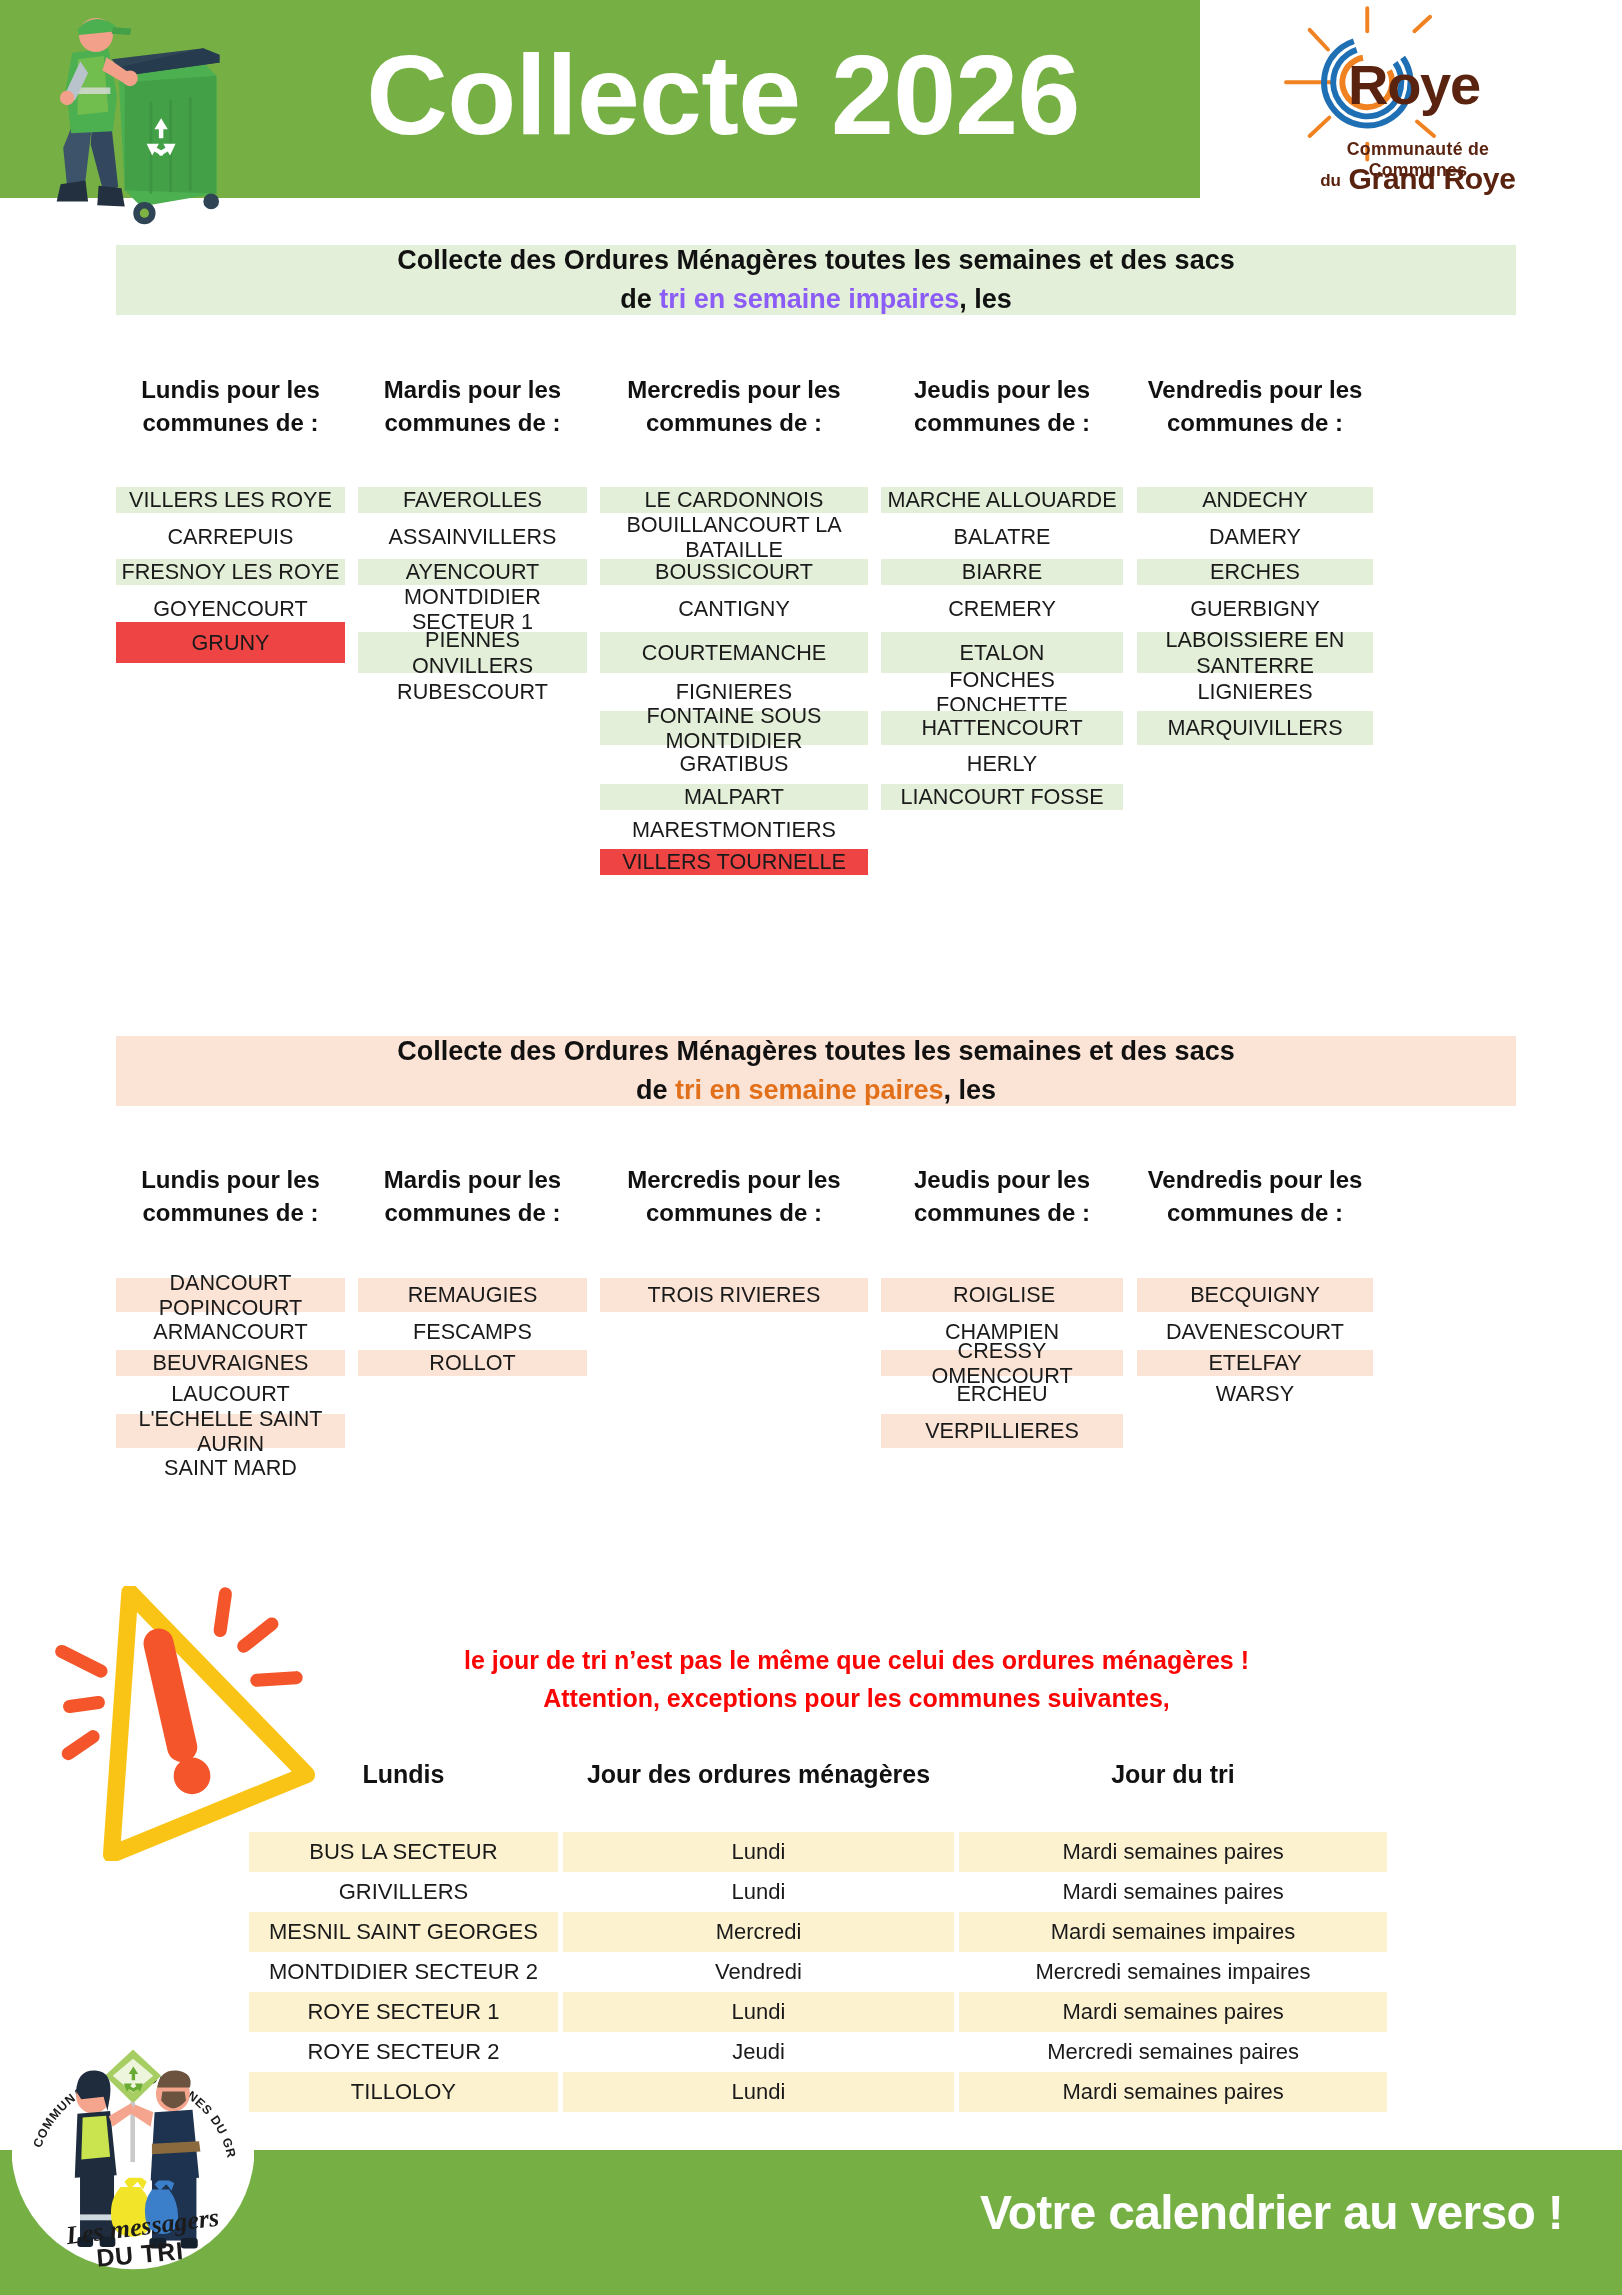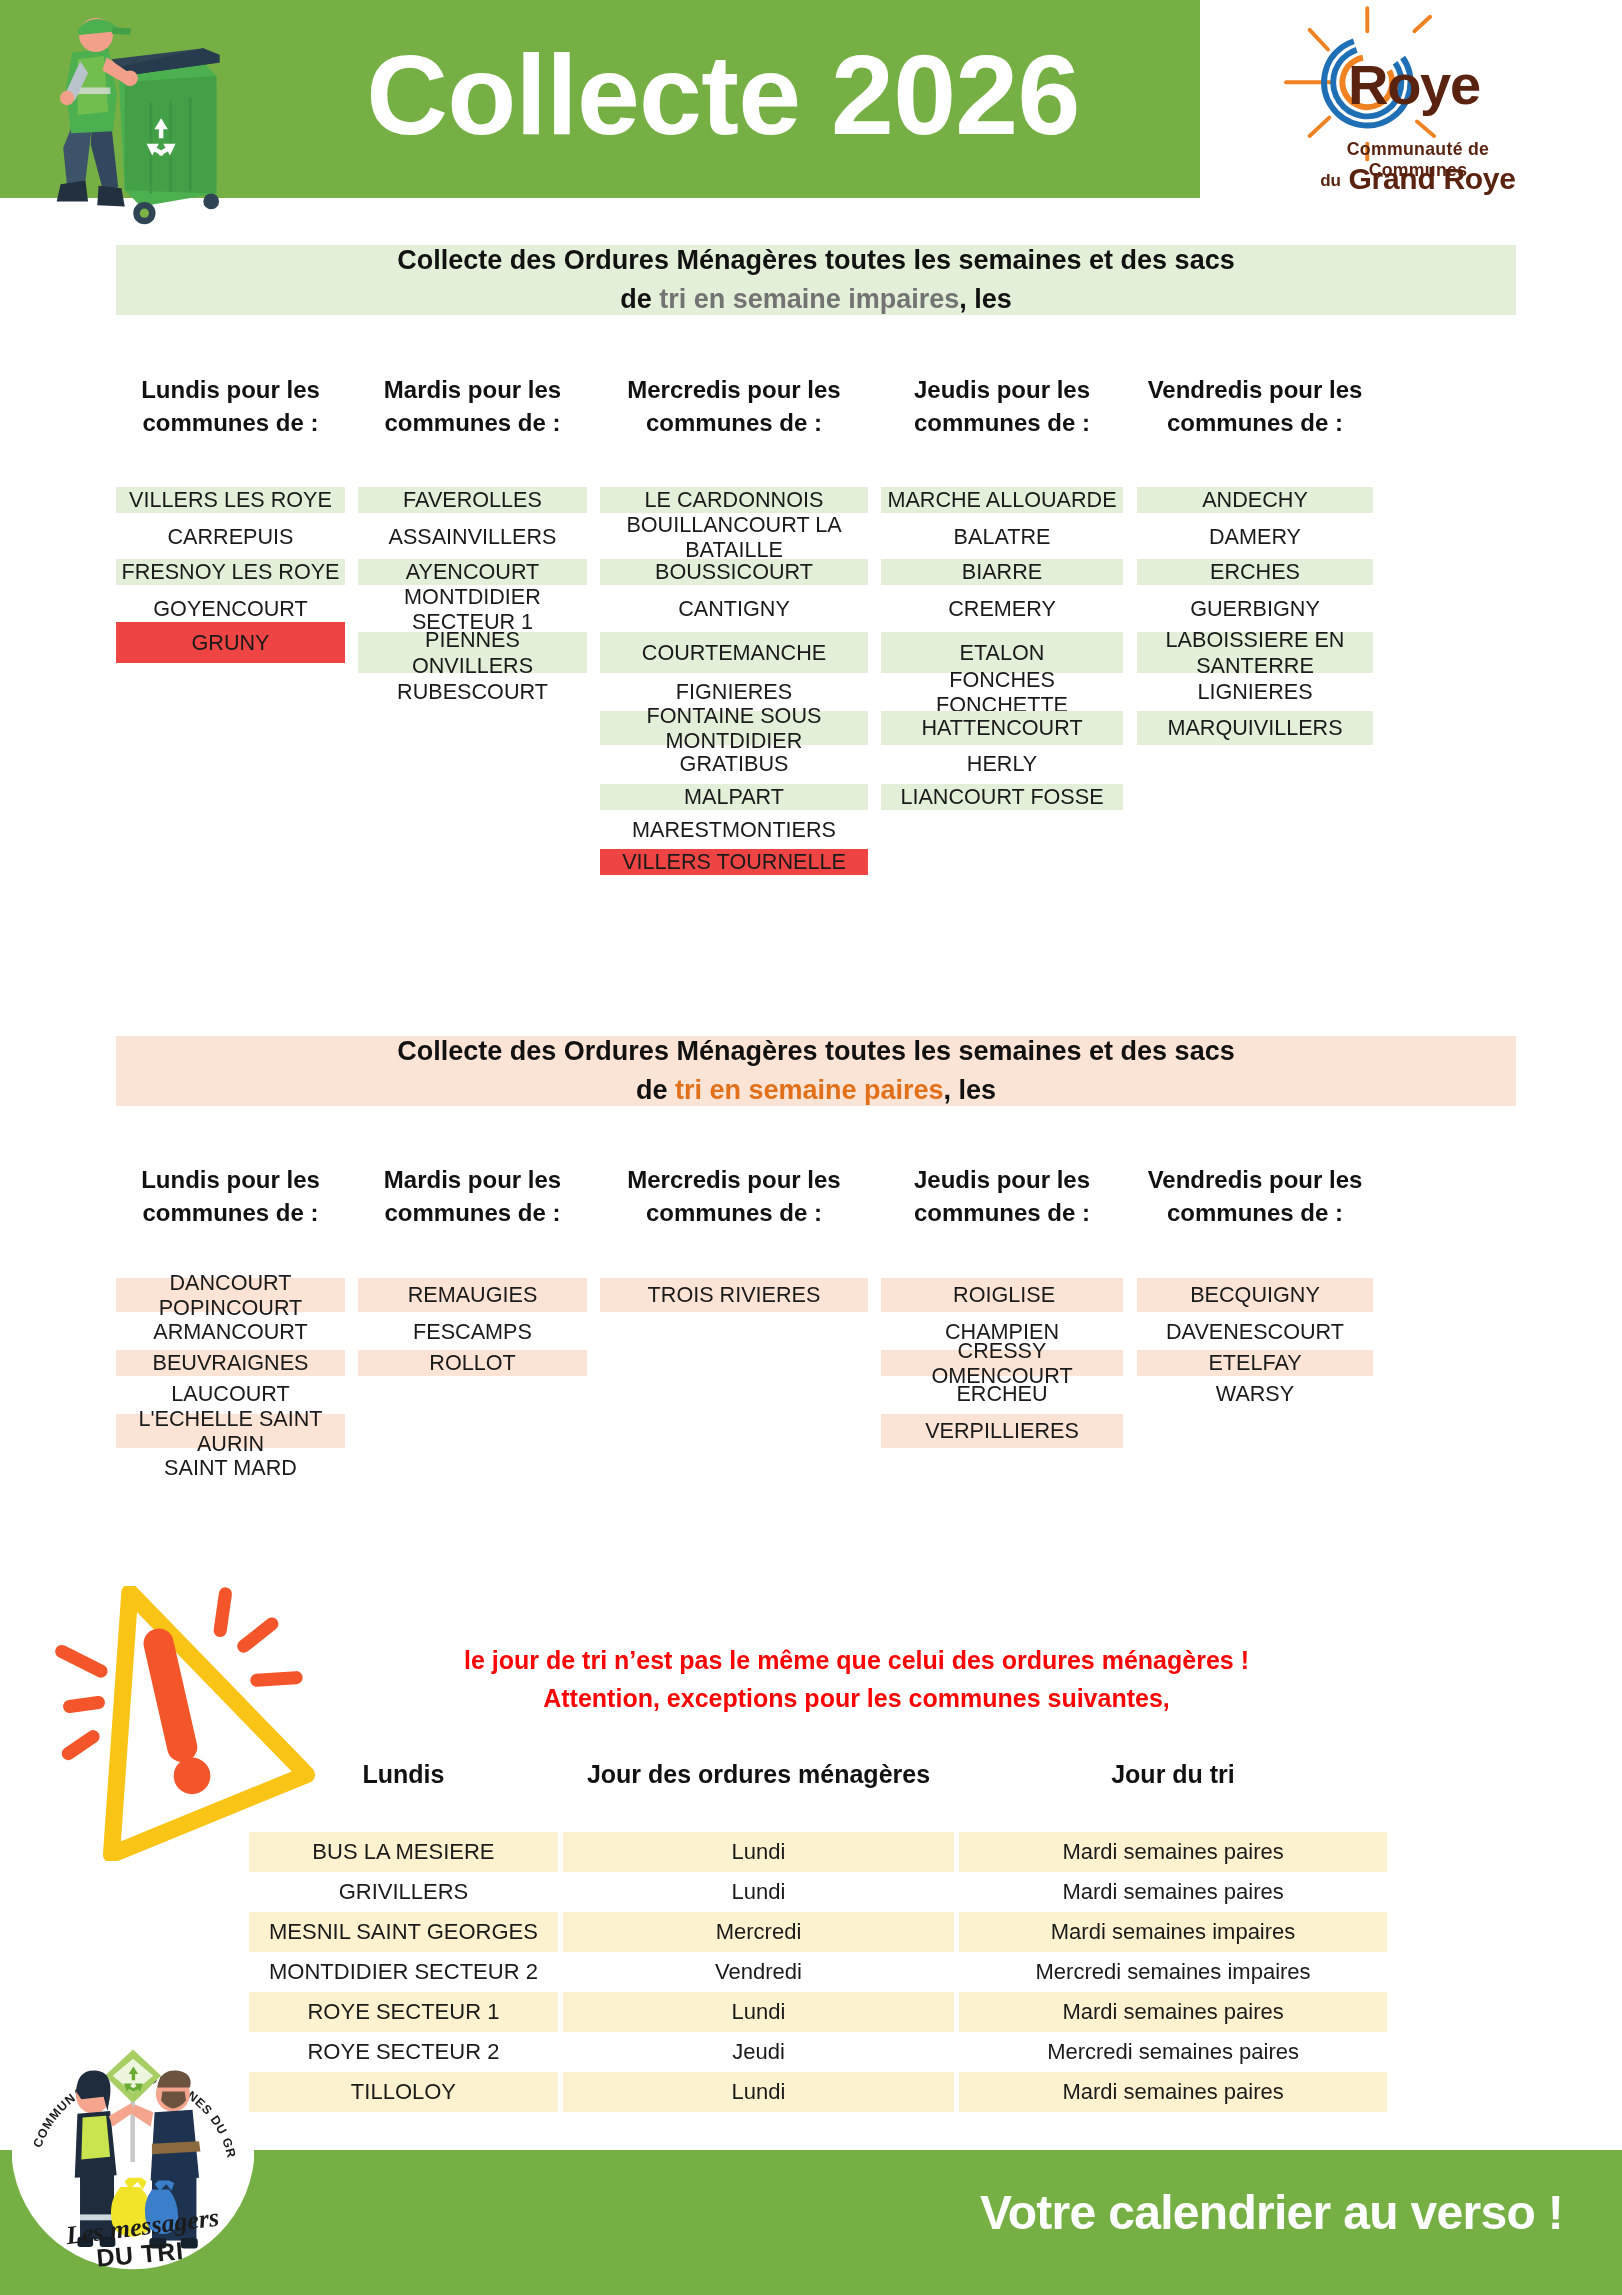--- a/index.html
+++ b/index.html
@@ -43,21 +43,21 @@
   .roye-du{font-size:17px;vertical-align:3.3px;}
 
   
   .banner{
     position:absolute;
     display:flex;flex-direction:column;align-items:center;justify-content:center;
     text-align:center;
   }
   .banner-l1{font-size:27px;font-weight:bold;color:#111;line-height:1.35;}
   .banner-l2{font-size:27px;font-weight:bold;color:#111;line-height:1.35;margin-top:2.6px;}
-  .accent-green{color:#737373;}
+  .accent-green{color:#8b5cf6;}
   .accent-orange{color:#e2701a;}
 
   #banner-green{left:116px;top:245px;width:1400px;height:70px;background:#e3efd9;}
   #banner-peach{left:116px;top:1036px;width:1400px;height:70px;background:#fbe3d5;}
 
   
   .day-head-row{position:absolute;display:flex;}
   .day-head{
     text-align:center;font-size:24px;font-weight:bold;color:#111;
     line-height:1.38;
@@ -327,21 +327,21 @@
   <div>Attention, exceptions pour les communes suivantes,</div>
 </div>
 
 <div class="exc-head" style="position: absolute;">
     <div style="position: absolute; left: 0px; width: 309px;">Lundis</div>
     <div style="position: absolute; left: 314px; width: 391px;">Jour des ordures ménagères</div>
     <div style="position: absolute; left: 710px; width: 428px;">Jour du tri</div>
   </div>
 <div class="exc-table">
     <div class="exc-row shade">
-      <div class="exc-cell exc-c0">BUS LA MESIERE</div>
+      <div class="exc-cell exc-c0">BUS LA SECTEUR</div>
       <div class="exc-cell exc-c1">Lundi</div>
       <div class="exc-cell exc-c2">Mardi semaines paires</div>
     </div>
     <div class="exc-row">
       <div class="exc-cell exc-c0">GRIVILLERS</div>
       <div class="exc-cell exc-c1">Lundi</div>
       <div class="exc-cell exc-c2">Mardi semaines paires</div>
     </div>
     <div class="exc-row shade">
       <div class="exc-cell exc-c0">MESNIL SAINT GEORGES</div>

